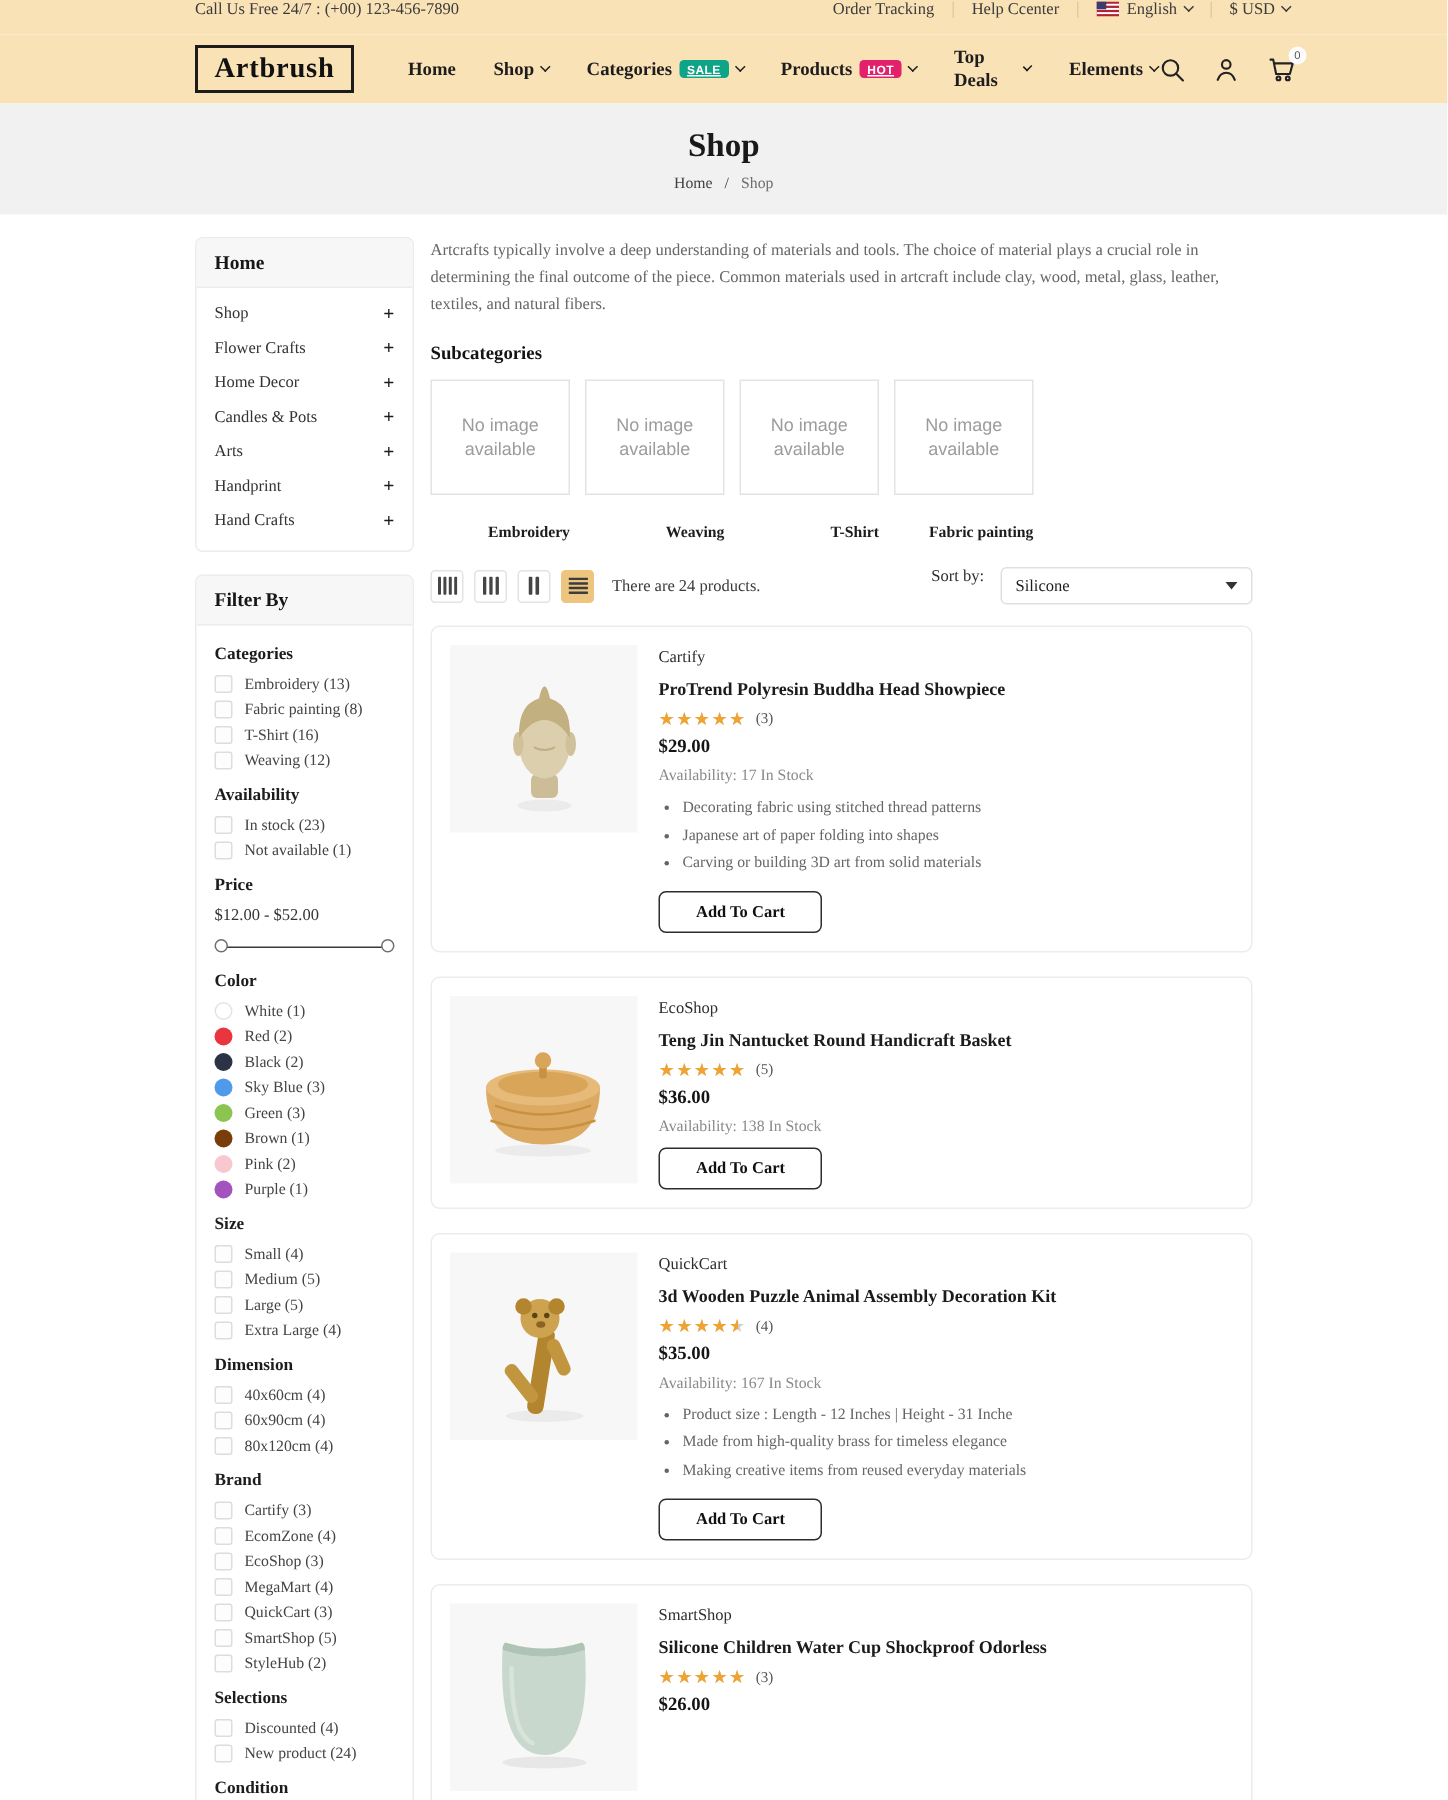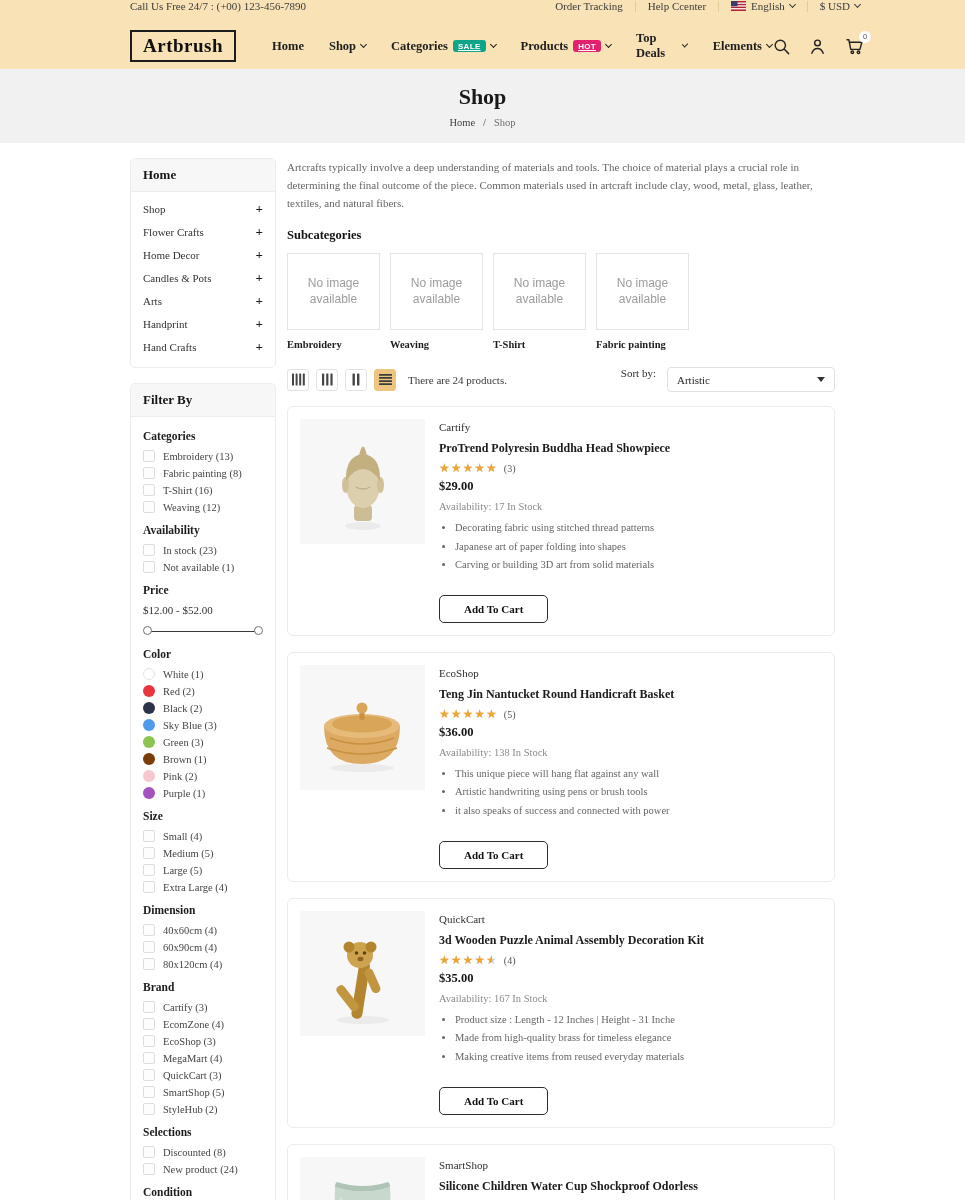--- a/index.html
+++ b/index.html
@@ -59,21 +59,21 @@
   .handle { position:absolute; top:0; width:9px; height:9px; border:1.5px solid #6f6f6f; border-radius:50%; background:#fff; }
   .handle.left { left:-3px; } .handle.right { right:-3px; }
 
   
   .intro { font-size:11px; color:#666; line-height:1.65; }
   .subcat-title { font-size:12.5px; font-weight:bold; color:#141414; margin:16px 0 10px; }
   .subcats { display:flex; gap:10px; }
   .subcat { width:93px; cursor:pointer; }
   .subcat-box { height:77px; border:1px solid #e3e3e3; display:flex; align-items:center; justify-content:center;
     text-align:center; color:#9c9c9c; font-family:"Liberation Sans",sans-serif; font-size:12px; line-height:1.3; padding:4px; }
-  .subcat-name { text-align:left; font-size:10.5px; font-weight:bold; color:#1d1d1d; margin-top:9px; }
+  .subcat-name { text-align:right; font-size:10.5px; font-weight:bold; color:#1d1d1d; margin-top:20px; }
 
   .toolbar { display:flex; align-items:center; margin:17px 0 14px; }
   .view-btn { width:22px; height:22px; border:1px solid #e3e3e3; border-radius:3px; background:#fff;
     margin-right:7px; display:flex; align-items:center; justify-content:center; cursor:pointer; padding:0; }
   .view-btn.active { background:#eec57f; border-color:#eec57f; }
   .count { font-size:11px; color:#3a3a3a; margin-left:5px; }
   .sort { margin-left:auto; display:flex; gap:11px; font-size:11px; color:#2d2d2d; }
   .sort-box { width:168px; height:25px; border:1px solid #e0e0e0; border-radius:4px; background:#fff;
     display:flex; align-items:center; justify-content:space-between; padding:0 9px; font-size:11px; color:#1e1e1e; cursor:pointer; }
   .caret-down { width:0; height:0; border-left:4px solid transparent; border-right:4px solid transparent; border-top:5px solid #333; }
@@ -86,21 +86,21 @@
   .p-title { font-size:12px; font-weight:bold; color:#1b1b1b; margin:8px 0 6px; cursor:pointer; }
   .p-stars { display:flex; align-items:center; gap:6px; margin-bottom:5px; }
   .stars { position:relative; display:inline-block; font-size:12px; letter-spacing:1px; line-height:1; }
   .stars .base { color:#cfcfcf; }
   .stars .fill { position:absolute; left:0; top:0; overflow:hidden; white-space:nowrap; color:#f0a32f; }
   .p-reviews { font-size:10px; color:#555; }
   .p-price { font-size:12.5px; font-weight:bold; color:#141414; margin:3px 0 7px; }
   .p-avail { font-size:10.5px; color:#8a8a8a; }
   .p-feat { margin:8px 0 2px; padding-left:16px; font-size:10.5px; color:#666; line-height:1.55; }
   .p-feat li { margin-bottom:2px; }
-  .add-btn { margin-top:20px; background:#fff; border:1.5px solid #2d2d2d; border-radius:5px;
+  .add-btn { margin-top:8px; background:#fff; border:1.5px solid #2d2d2d; border-radius:5px;
     padding:7px 24px; font-weight:bold; font-size:11px; color:#111; cursor:pointer; font-family:inherit; }
 </style>
 </head>
 <body>
 
 <div class="topbar">
   <span>Call Us Free 24/7 : (+00) 123-456-7890</span>
   <div class="topbar-right">
     <span class="tb-link">Order Tracking</span>
     <span class="tb-sep"></span>
@@ -347,21 +347,21 @@
             <span class="cbox"></span>
             <span>SmartShop (5)</span>
           </label>
           <label class="f-row">
             <span class="cbox"></span>
             <span>StyleHub (2)</span>
           </label>
           <div class="f-title">Selections</div>
           <label class="f-row">
             <span class="cbox"></span>
-            <span>Discounted (8)</span>
+            <span>Discounted (4)</span>
           </label>
           <label class="f-row">
             <span class="cbox"></span>
             <span>New product (24)</span>
           </label>
           <div class="f-title">Condition</div>
         </div>
     </div>
   </aside>
 
@@ -424,21 +424,21 @@
                   <rect x="0" y="6.2" width="13" height="1.7" rx="0.5"></rect>
                   <rect x="0" y="9.3" width="13" height="1.7" rx="0.5"></rect>
                 </g>
               </svg></span>
           </button>
         </div>
       <span class="count">There are 24 products.</span>
       <div class="sort">
         <span>Sort by:</span>
         <div class="sort-box">
-          <span>Artistic</span>
+          <span>Silicone</span>
           <span class="caret-down"></span>
         </div>
       </div>
     </div>
 
     <section>
         <article class="product">
           <div class="p-img">
             <span style="line-height:0"><svg width="90" height="105" viewBox="0 0 90 105">
                 <ellipse cx="45" cy="97" rx="18" ry="4" fill="#ebebeb"></ellipse>
@@ -469,25 +469,21 @@
                 <path d="M17 68 Q52 80 87 68" stroke="#c8913f" fill="none" stroke-width="1.6"></path>
                 <ellipse cx="52" cy="46" rx="38" ry="12" fill="#e6ba79"></ellipse>
                 <ellipse cx="52" cy="44" rx="30" ry="8.5" fill="#d9a558"></ellipse>
                 <rect x="49.5" y="30" width="5" height="10" rx="2" fill="#c8913f"></rect>
                 <circle cx="52" cy="28" r="5.5" fill="#d9a558"></circle>
               </svg></span>
           </div>
           <div class="p-info"><div class="p-brand">EcoShop</div><div class="p-title">Teng Jin Nantucket Round Handicraft Basket</div><div class="p-stars">
               <span class="stars"><span class="base">★★★★★</span><span class="fill" style="width: 100%;">★★★★★</span></span>
               <span class="p-reviews">(5)</span>
-            </div><div class="p-price">$36.00</div><div class="p-avail">Availability: 138 In Stock</div><ul class="p-feat">
-              <li>This unique piece will hang flat against any wall</li>
-              <li>Artistic handwriting using pens or brush tools</li>
-              <li>it also speaks of success and connected with power</li>
-            </ul><button class="add-btn">Add To Cart</button></div>
+            </div><div class="p-price">$36.00</div><div class="p-avail">Availability: 138 In Stock</div><button class="add-btn">Add To Cart</button></div>
         </article>
         <article class="product">
           <div class="p-img">
             <span style="line-height:0"><svg width="100" height="105" viewBox="0 0 100 105">
                 <ellipse cx="50" cy="99" rx="26" ry="4" fill="#ebebeb"></ellipse>
                 <rect x="42" y="40" width="11" height="58" rx="5" transform="rotate(9 48 70)" fill="#b4852f"></rect>
                 <rect x="30" y="62" width="9" height="30" rx="4" transform="rotate(-38 35 77)" fill="#c2963f"></rect>
                 <circle cx="47" cy="34" r="13" fill="#cda350"></circle>
                 <circle cx="36" cy="26" r="5.5" fill="#b4852f"></circle>
                 <circle cx="58" cy="26" r="5.5" fill="#b4852f"></circle>

